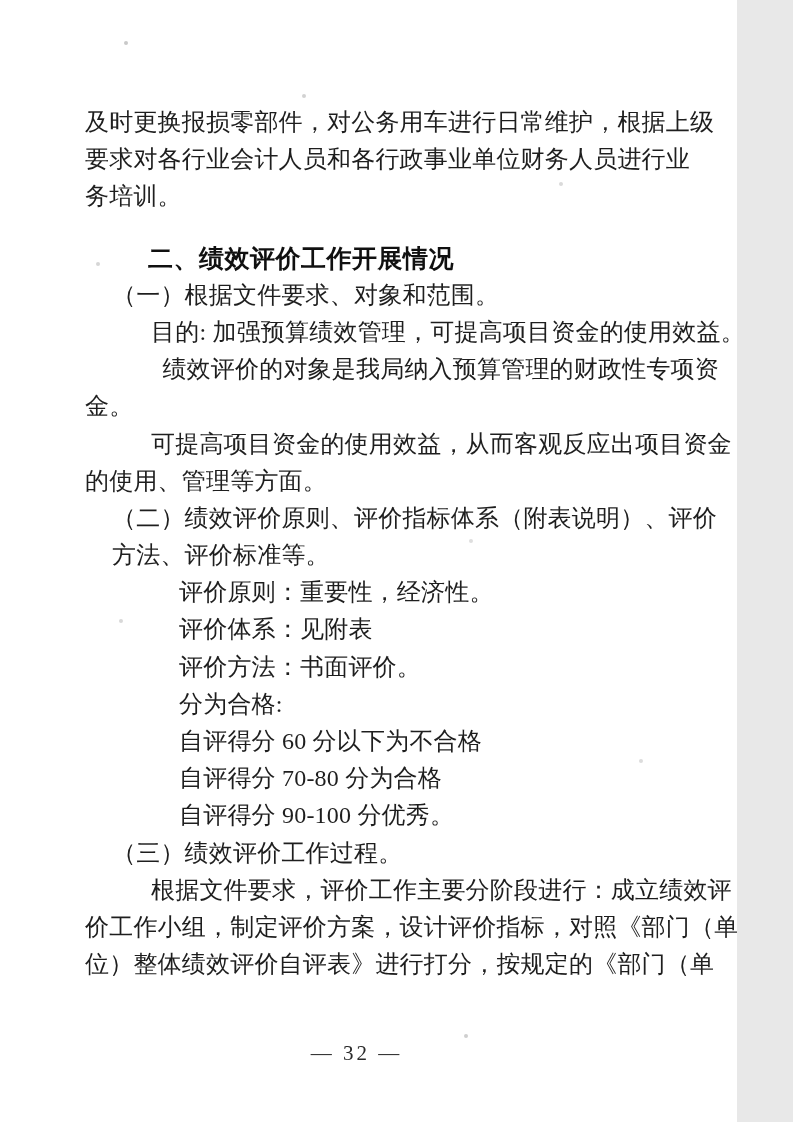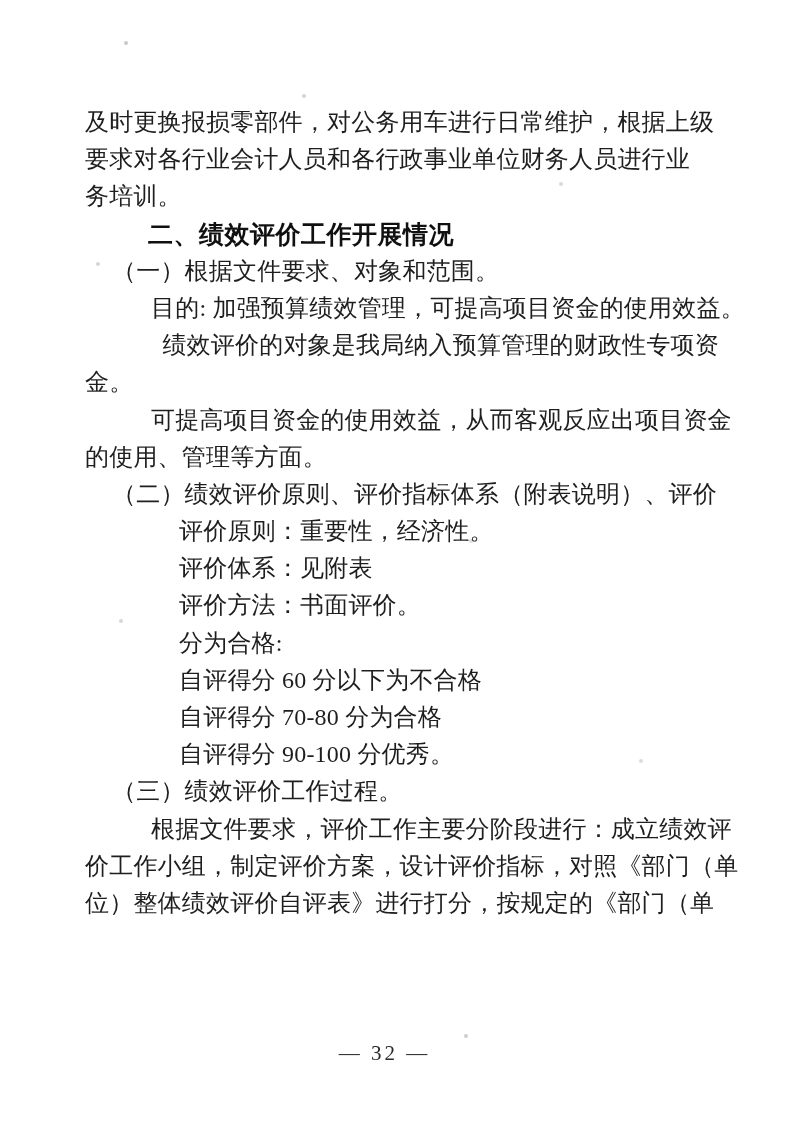--- a/index.html
+++ b/index.html
@@ -1,18 +1,18 @@
 <!DOCTYPE html>
 <html><head>
 <meta charset="utf-8">
 <style>
   html,body{margin:0;padding:0;background:#e8e8e8;}
   .page{
     position:relative;
-    width:793px;height:1122px;
+    width:737px;height:1122px;
     background:#ffffff;
     overflow:hidden;
     font-family:"Liberation Serif","DejaVu Serif",serif;
     color:#1e1e1e;
   }
   .text-block{
     position:absolute;
     left:85px;top:104px;
     width:634px;
     font-size:24px;
@@ -20,20 +20,21 @@
     letter-spacing:0.2px;
   }
   .ln{white-space:pre;height:37.2px;}
   .heading{
     font-family:"Liberation Sans","DejaVu Sans",sans-serif;
     font-weight:bold;
     color:#101010;
     font-size:25px;
     text-indent:63px;
     letter-spacing:0.5px;
+    margin-top:24px;
   }
   .indp{text-indent:27px;}
   .ind2{text-indent:66px;text-align:right;}
   .ind3{text-indent:94px;}
   .footer{
     position:absolute;
     top:1041px;left:0;
     width:100%;
     text-align:center;
     font-size:21px;
@@ -67,20 +68,21 @@
     <div class="ln">要求对各行业会计人员和各行政事业单位财务人员进行业</div>
     <div class="ln">务培训。</div>
     <div class="ln heading">二、绩效评价工作开展情况</div>
     <div class="ln indp">（一）根据文件要求、对象和范围。</div>
     <div class="ln ind2">目的: 加强预算绩效管理，可提高项目资金的使用效益。</div>
     <div class="ln ind2">绩效评价的对象是我局纳入预算管理的财政性专项资</div>
     <div class="ln">金。</div>
     <div class="ln ind2">可提高项目资金的使用效益，从而客观反应出项目资金</div>
     <div class="ln">的使用、管理等方面。</div>
     <div class="ln indp">（二）绩效评价原则、评价指标体系（附表说明）、评价</div>
+    <div class="ln indp">方法、评价标准等。</div>
     <div class="ln ind3">评价原则：重要性，经济性。</div>
     <div class="ln ind3">评价体系：见附表</div>
     <div class="ln ind3">评价方法：书面评价。</div>
     <div class="ln ind3">分为合格:</div>
     <div class="ln ind3">自评得分 60 分以下为不合格</div>
     <div class="ln ind3">自评得分 70-80 分为合格</div>
     <div class="ln ind3">自评得分 90-100 分优秀。</div>
     <div class="ln indp">（三）绩效评价工作过程。</div>
     <div class="ln ind2">根据文件要求，评价工作主要分阶段进行：成立绩效评</div>
     <div class="ln">价工作小组，制定评价方案，设计评价指标，对照《部门（单</div>

